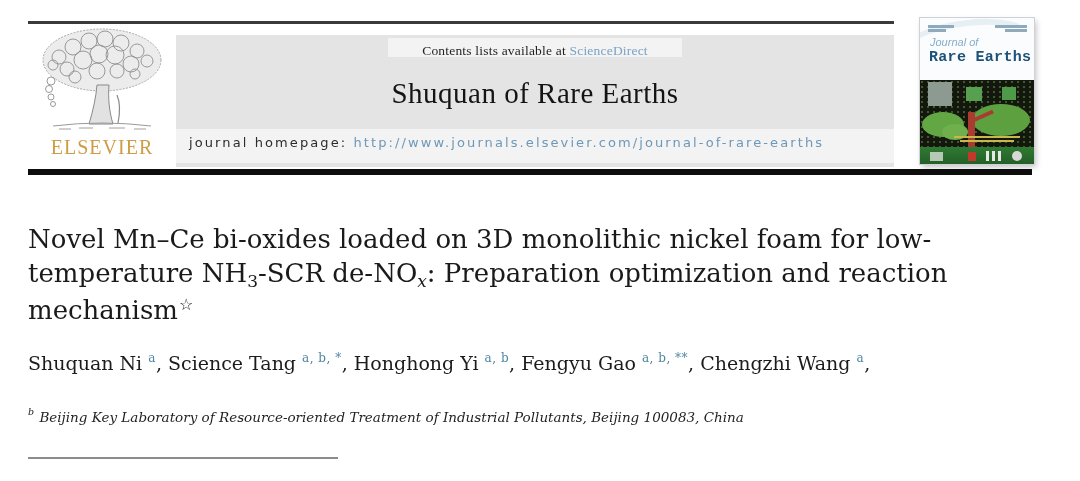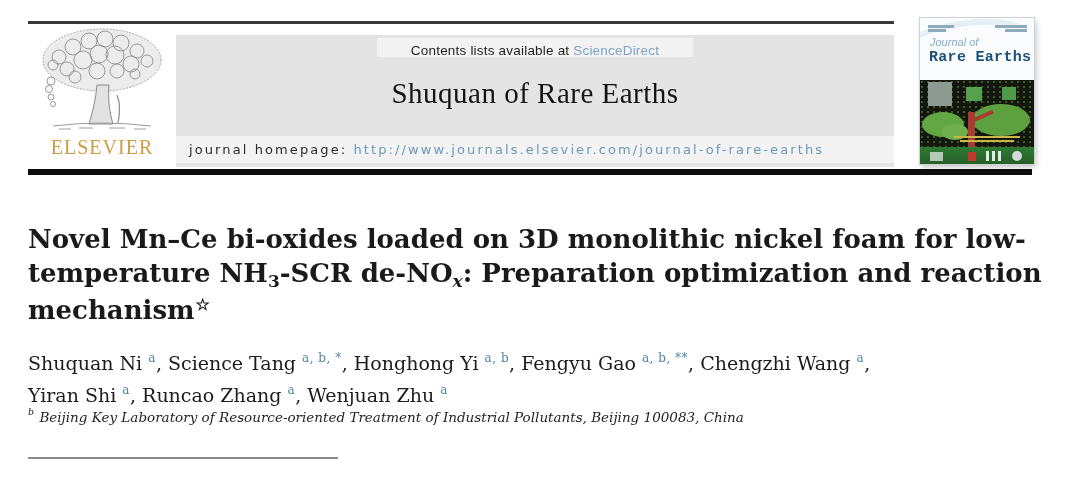--- a/index.html
+++ b/index.html
@@ -18,30 +18,30 @@
     font-family:"Liberation Serif", serif; font-size:20px; color:#cf9c45;
     letter-spacing:1px; line-height:26px; margin-top:1px;
   }
   
   .band { position:absolute; left:176px; top:35px; width:718px; height:132px; background:#e3e4e3; }
   .contents-strip {
     position:absolute; top:3px; left:0; width:100%; height:25px; text-align:center;
   }
   .contents-inner {
     display:inline-block; background:#f2f3f2; padding:0 34px; height:19px; line-height:25px;
-    font-family:Liberation Sans, sans-serif; font-size:13.5px; color:#1f1f1f;
+    font-family:Liberation Serif, serif; font-size:13.5px; color:#1f1f1f;
     letter-spacing:0.2px;
   }
   .sciencedirect-link { color:#7ba3c6; text-decoration:none; cursor:pointer; }
   .journal-title {
     position:absolute; top:42px; left:0; width:100%; text-align:center;
     font-family:"Liberation Serif", serif; font-size:29px; color:#141414; letter-spacing:0.5px;
   }
   .homepage-strip {
-    position:absolute; bottom:4px; left:0; width:100%; height:27px; background:#f2f3f2;
+    position:absolute; bottom:4px; left:0; width:100%; height:34px; background:#f2f3f2;
     line-height:27px; padding-left:13px;
     font-family:"DejaVu Sans","Liberation Sans",sans-serif; font-size:13px; color:#2c2c2c;
     letter-spacing:2.1px; white-space:nowrap;
   }
   .homepage-url { color:#6d98ba; text-decoration:none; cursor:pointer; }
   
   .cover {
     position:absolute; left:920px; top:18px; width:114px; height:146px; background:#fbfcfd;
     box-shadow:0 0 0 1px #ccd2d6, 2px 3px 6px rgba(0,0,0,0.25); overflow:hidden;
   }
@@ -176,29 +176,28 @@
         <div class="glyph" style="left:66px; width:3px; height:10px; background:#e8e8e8;"></div>
         <div class="glyph" style="left:72px; width:3px; height:10px; background:#e8e8e8;"></div>
         <div class="glyph" style="left:78px; width:3px; height:10px; background:#e8e8e8;"></div>
         <div class="glyph" style="left:92px; width:10px; height:10px; background:#d8d8d8; border-radius:50%;"></div>
       </div>
     </div>
   </div>
 
   <div class="rule-thick"></div>
 
-  <h1 class="article-title" style="font-weight:bold;">
+  <h1 class="article-title" style="font-weight:normal;">
     <div class="tline"><span>Novel Mn–Ce bi-oxides loaded on 3D monolithic nickel foam for low-</span></div>
     <div class="tline"><span>temperature NH</span><sub>3</sub><span>-SCR de-NO</span><sub class="sub-italic">x</sub><span>: Preparation optimization and reaction</span></div>
     <div class="tline"><span>mechanism</span><span class="footnote-star">☆</span></div>
   </h1>
 
   <div class="authors">
     <div><span>Shuquan Ni </span><sup>a</sup><span>, Science Tang </span><sup>a, b, *</sup><span>, Honghong Yi </span><sup>a, b</sup><span>, Fengyu Gao </span><sup>a, b, **</sup><span>, Chengzhi Wang </span><sup>a</sup><span>,</span></div>
-    <div><span>Yiran Shi </span><sup>a</sup><span>, Runcao Zhang </span><sup>a</sup><span>, Wenjuan Zhu </span><sup>a</sup></div>
   </div>
 
   <div class="affiliations">
     <div><sup>b</sup><span> Beijing Key Laboratory of Resource-oriented Treatment of Industrial Pollutants, Beijing 100083, China</span></div>
   </div>
 
   <div class="footnote-rule"></div>
 
 </div>
 

